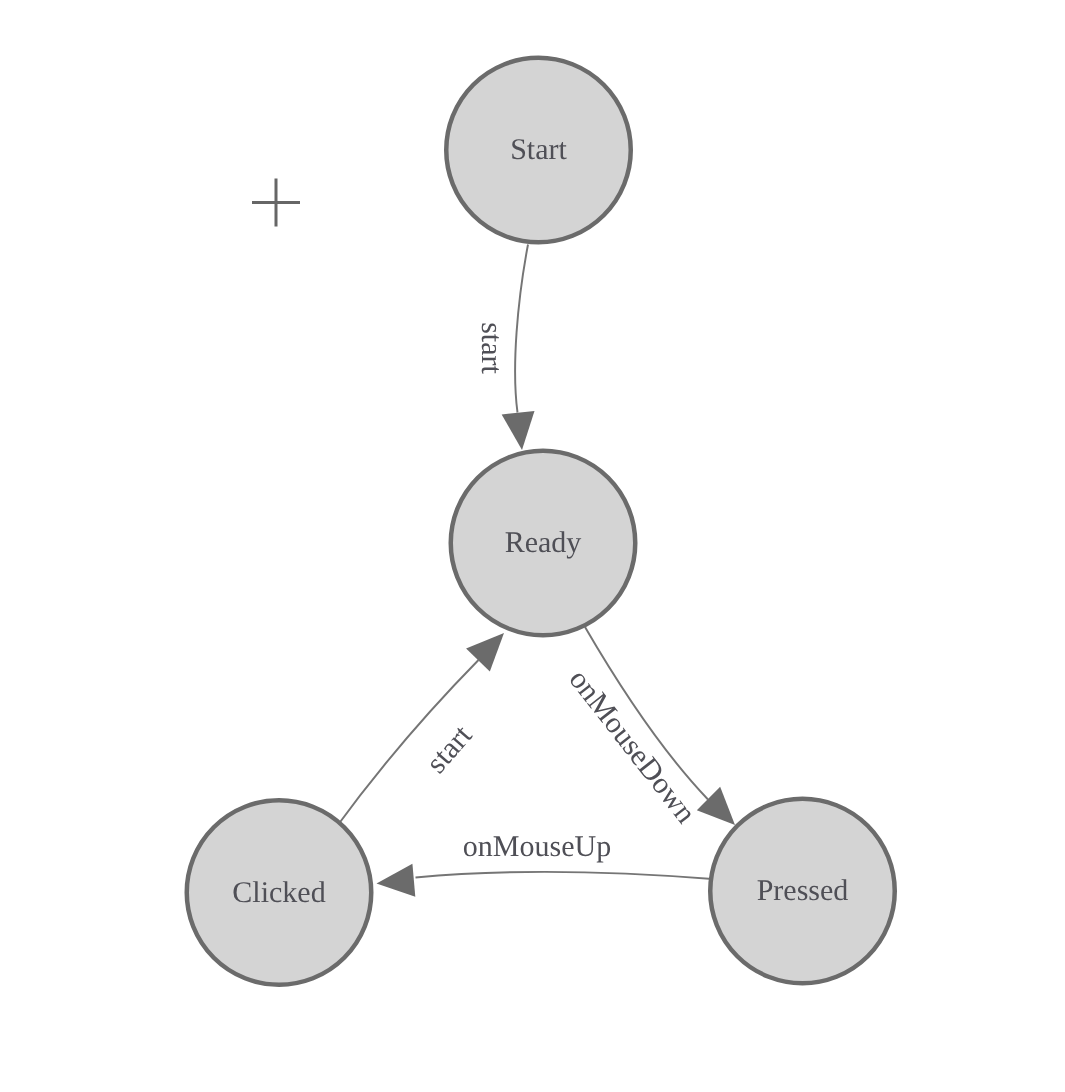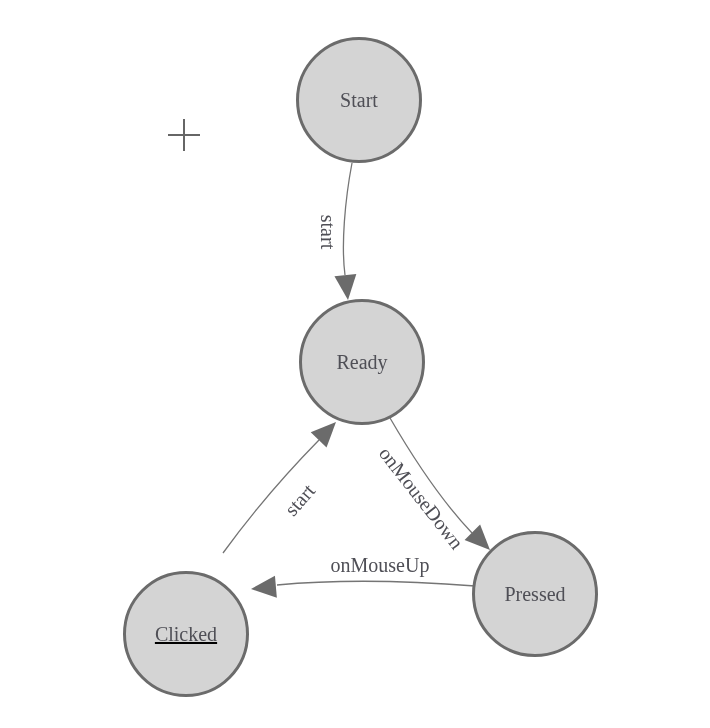--- a/index.html
+++ b/index.html
@@ -79,29 +79,29 @@
     </svg>
 
   <div class="node" style="left: 296px; top: 37px; width: 126px; height: 126px;">
     <span class="node-label">Start</span>
   </div>
 
   <div class="node" style="left: 299px; top: 299px; width: 126px; height: 126px; font-family: Liberation Serif, serif;">
     <span class="node-label">Ready</span>
   </div>
 
-  <div class="node" style="left: 123px; top: 571px; width: 126px; height: 126px; text-decoration: underline;">
+  <div class="node" style="left: 123px; top: 532px; width: 126px; height: 126px;">
     <span class="node-label">Clicked</span>
   </div>
 
   <div class="node" style="left: 472px; top: 531px; width: 126px; height: 126px; align-items: center;">
     <span class="node-label">Pressed</span>
   </div>
 
   <div class="edge-label" style="left: 327px; top: 232px; transform: translate(-50%, -50%) rotate(90deg);">start</div>
 
   <div class="edge-label" style="left: 421px; top: 498px; transform: translate(-50%, -50%) rotate(52deg);">onMouseDown</div>
 
-  <div class="edge-label" style="left: 380px; top: 565px; transform: translate(-50%, -50%) rotate(0deg);">onMouseUp</div>
+  <div class="edge-label" style="left: 358px; top: 565px; transform: translate(-50%, -50%) rotate(0deg);">onMouseUp</div>
 
   <div class="edge-label" style="left: 300px; top: 500px; transform: translate(-50%, -50%) rotate(-49deg);">start</div>
 
 </div>
 
 </body></html>

